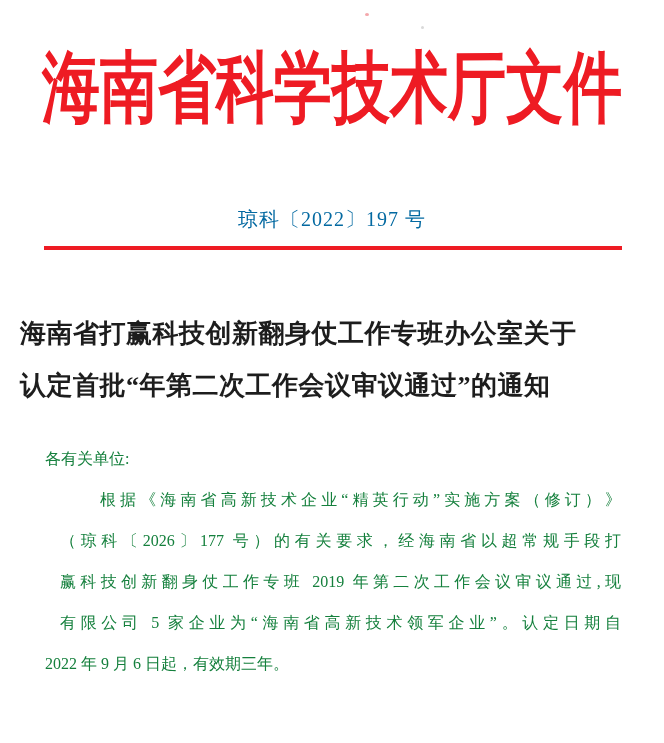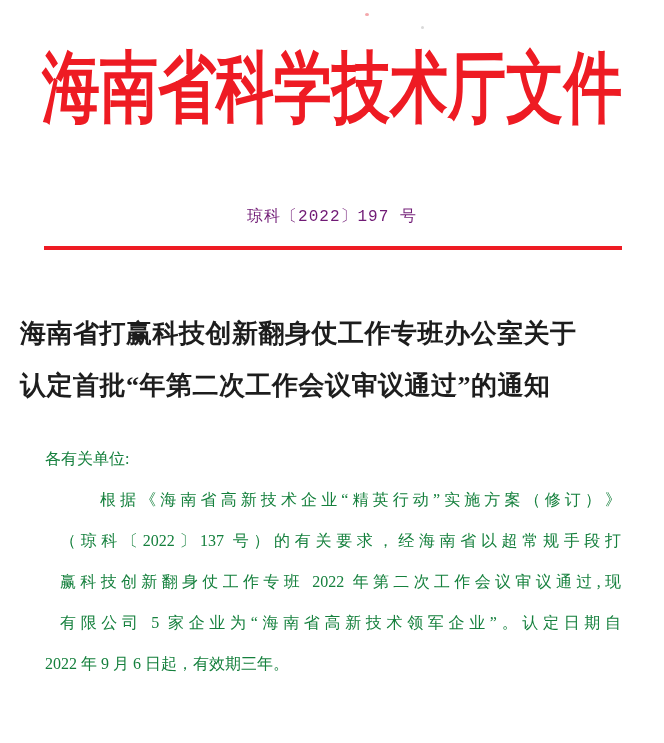--- a/index.html
+++ b/index.html
@@ -29,24 +29,23 @@
     letter-spacing: 0px;
     transform: scaleY(1.34);
     transform-origin: top center;
   }
   .doc-number {
     position: absolute;
     top: 206px;
     left: 0;
     right: 0;
     text-align: center;
-    font-size: 16px;
-    color: #701a75;
+    font-size: 20px;
+    color: #0369a1;
     letter-spacing: 1px;
-    font-family: Liberation Mono, monospace;
   }
   .red-rule {
     position: absolute;
     top: 246px;
     left: 44px;
     width: 578px;
     height: 4px;
     background: #ee1b23;
   }
   .doc-title {
@@ -116,19 +115,19 @@
   <div class="red-rule"></div>
 
   <div class="doc-title">
     <div>海南省打赢科技创新翻身仗工作专班办公室关于</div>
     <div>认定首批“年第二次工作会议审议通过”的通知</div>
   </div>
 
   <div class="body-text">
     <div class="para-line">各有关单位:</div>
     <div class="para-line fill indent">根据《海南省高新技术企业“精英行动”实施方案（修订）》</div>
-    <div class="para-line fill">（琼科〔2022〕137 号）的有关要求，经海南省以超常规手段打</div>
-    <div class="para-line fill">赢科技创新翻身仗工作专班 2022 年第二次工作会议审议通过,现</div>
+    <div class="para-line fill">（琼科〔2026〕177 号）的有关要求，经海南省以超常规手段打</div>
+    <div class="para-line fill">赢科技创新翻身仗工作专班 2019 年第二次工作会议审议通过,现</div>
     <div class="para-line fill">有限公司 5 家企业为“海南省高新技术领军企业”。认定日期自</div>
     <div class="para-line">2022 年 9 月 6 日起，有效期三年。</div>
   </div>
 
 </div>
 
 </body></html>

